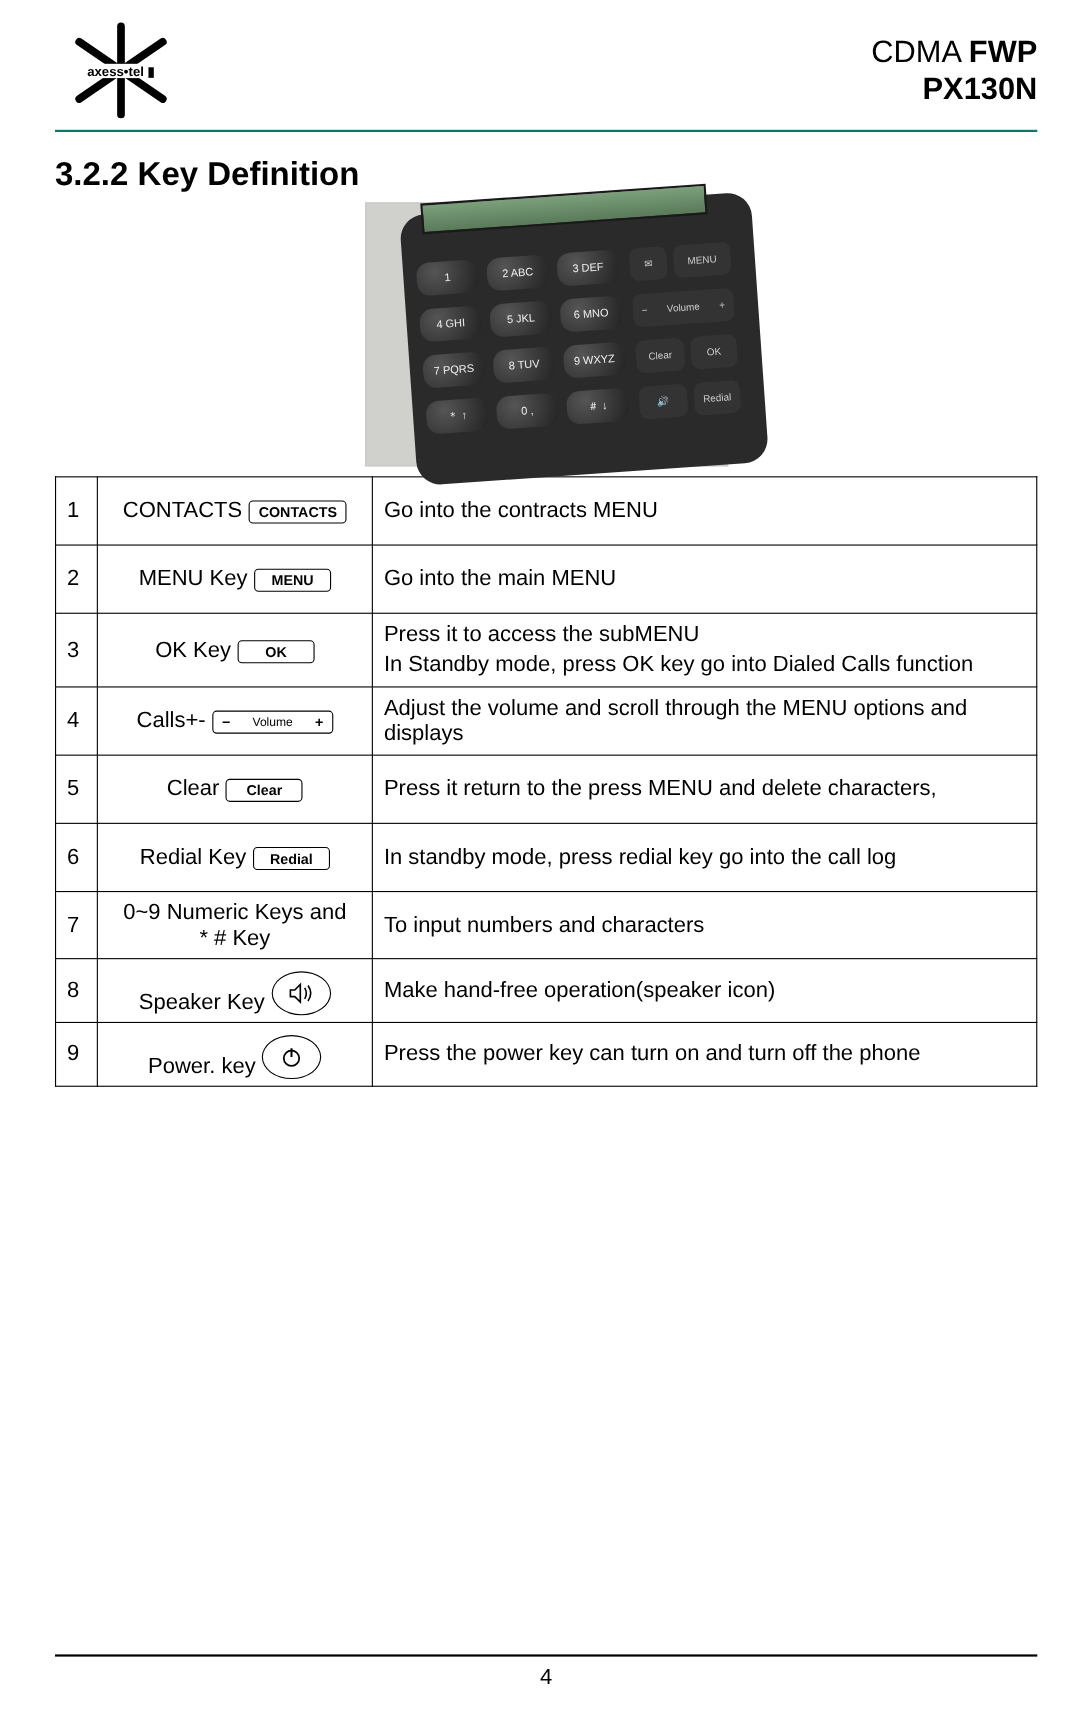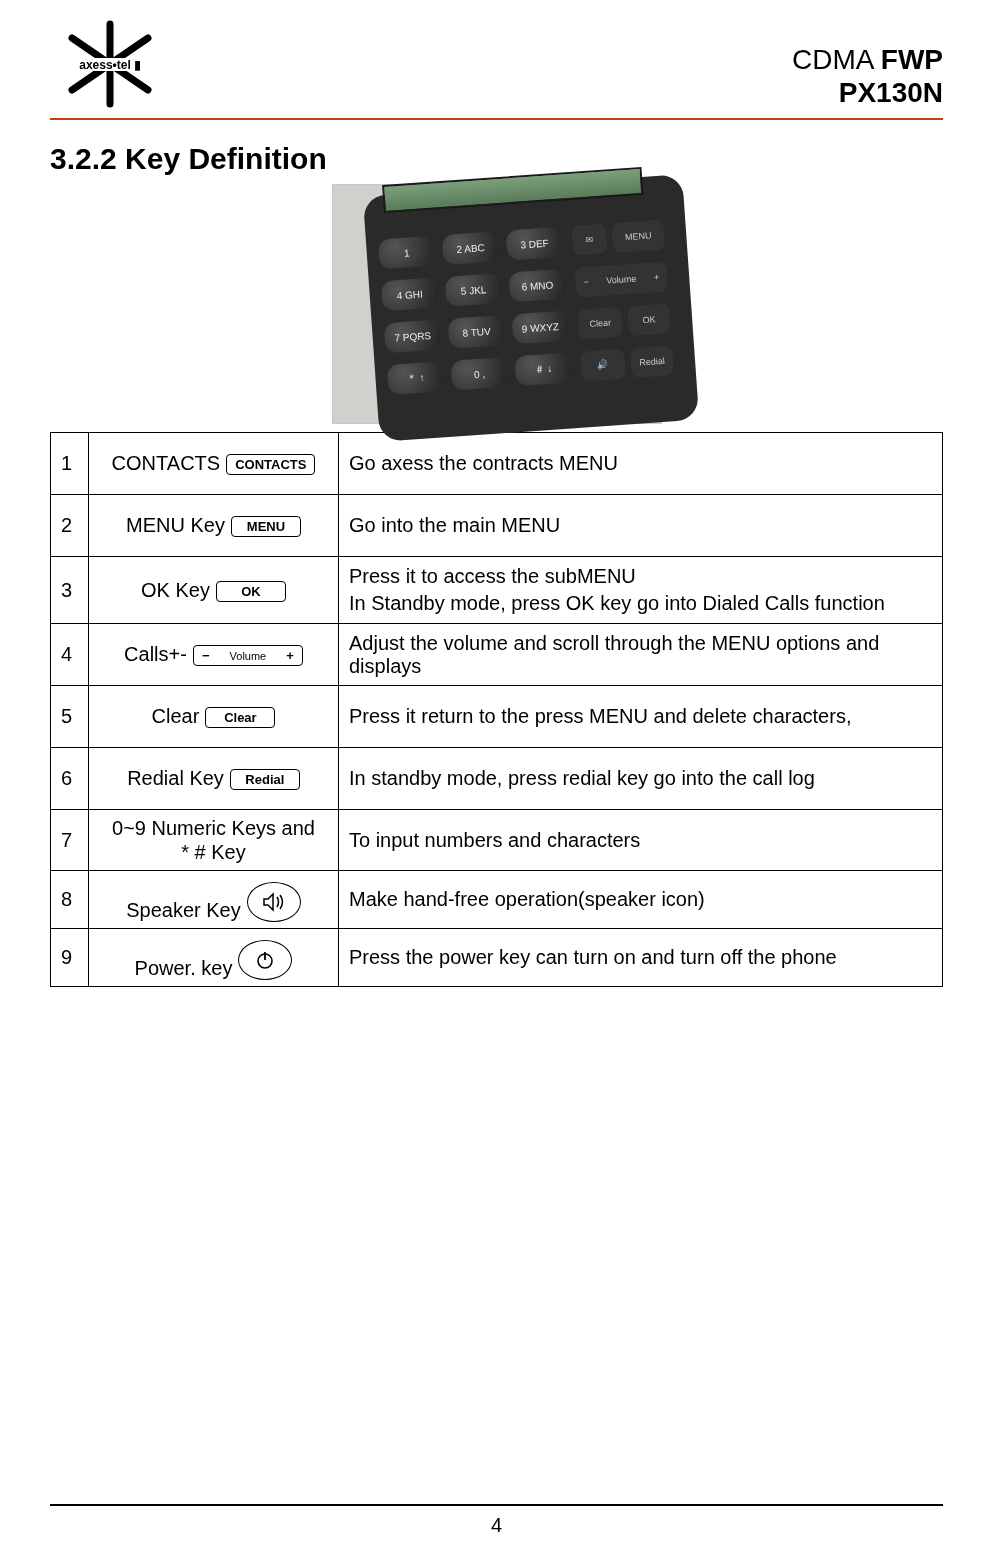--- a/index.html
+++ b/index.html
@@ -11,23 +11,23 @@
       height: 1567px;
       position: relative;
       padding: 0;
     }
     .page {
       padding: 0 50px;
     }
     .header {
       display: flex;
       justify-content: space-between;
-      align-items: flex-end;
+      align-items: center;
       padding: 18px 0 8px;
-      border-bottom: 2px solid #c2410c;
+      border-bottom: 2px solid #0f766e;
       margin-bottom: 22px;
     }
     .logo {
       width: 120px;
       height: 92px;
       position: relative;
       display: flex;
       align-items: center;
       justify-content: center;
     }
@@ -211,21 +211,21 @@
     <tbody>
 
       <tr class="row-tall">
         <td class="col-num">1</td>
         <td class="col-key">
           <span class="key-label-line">
             <span class="txt">CONTACTS</span>
             <span class="key-icon-rect">CONTACTS</span>
           </span>
         </td>
-        <td class="col-desc">Go axess the contracts MENU</td>
+        <td class="col-desc">Go into the contracts MENU</td>
       </tr>
 
       <tr class="row-tall">
         <td class="col-num">2</td>
         <td class="col-key">
           <span class="key-label-line">
             <span class="txt">MENU Key</span>
             <span class="key-icon-rect">MENU</span>
           </span>
         </td>

